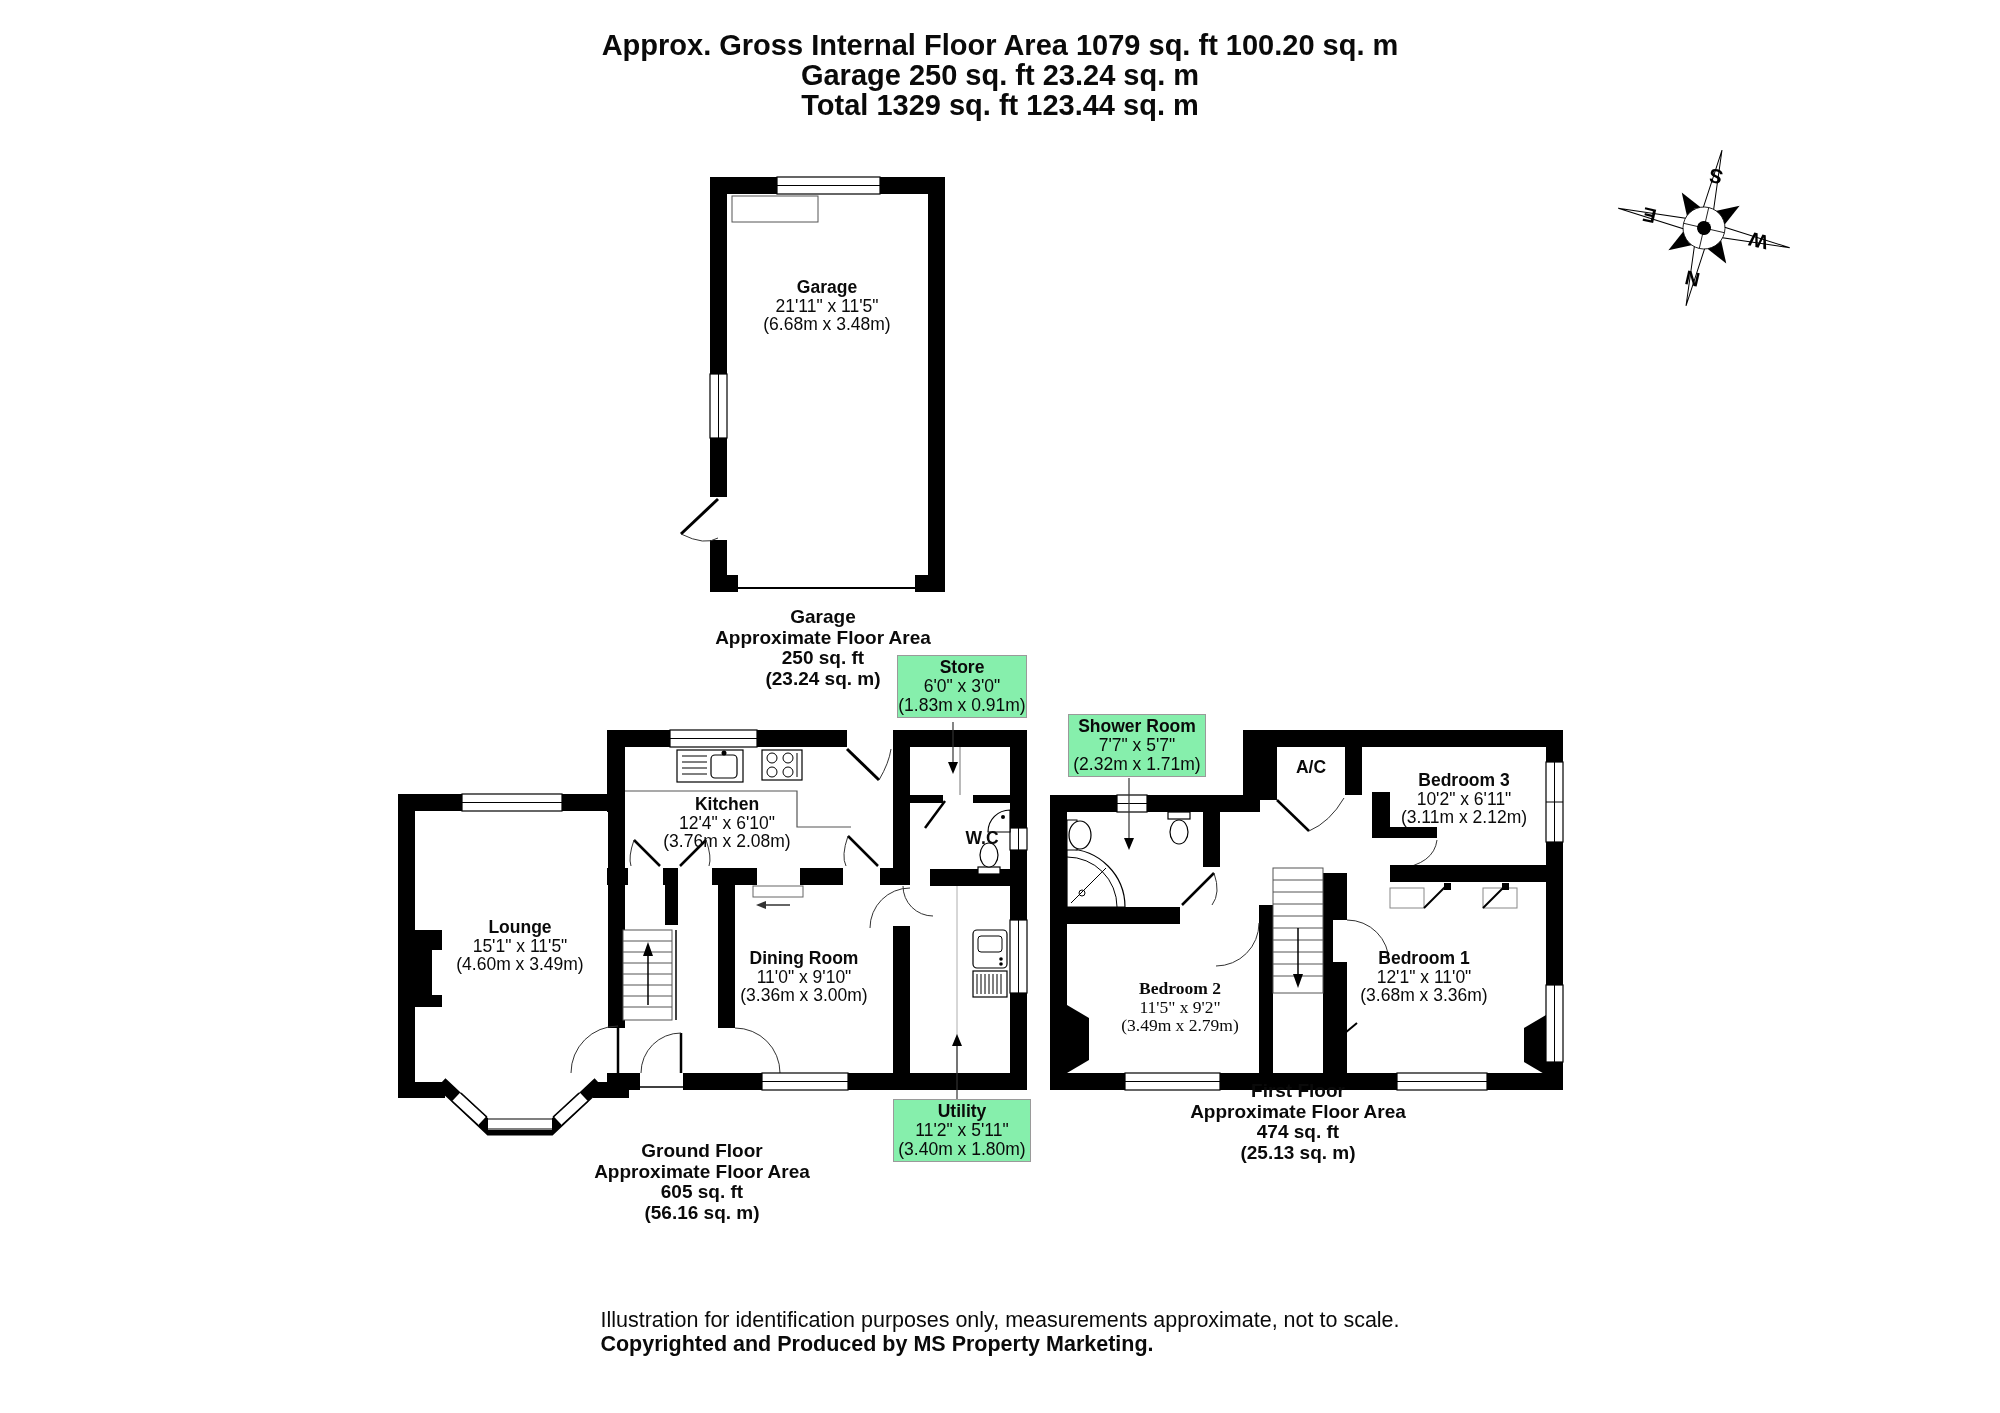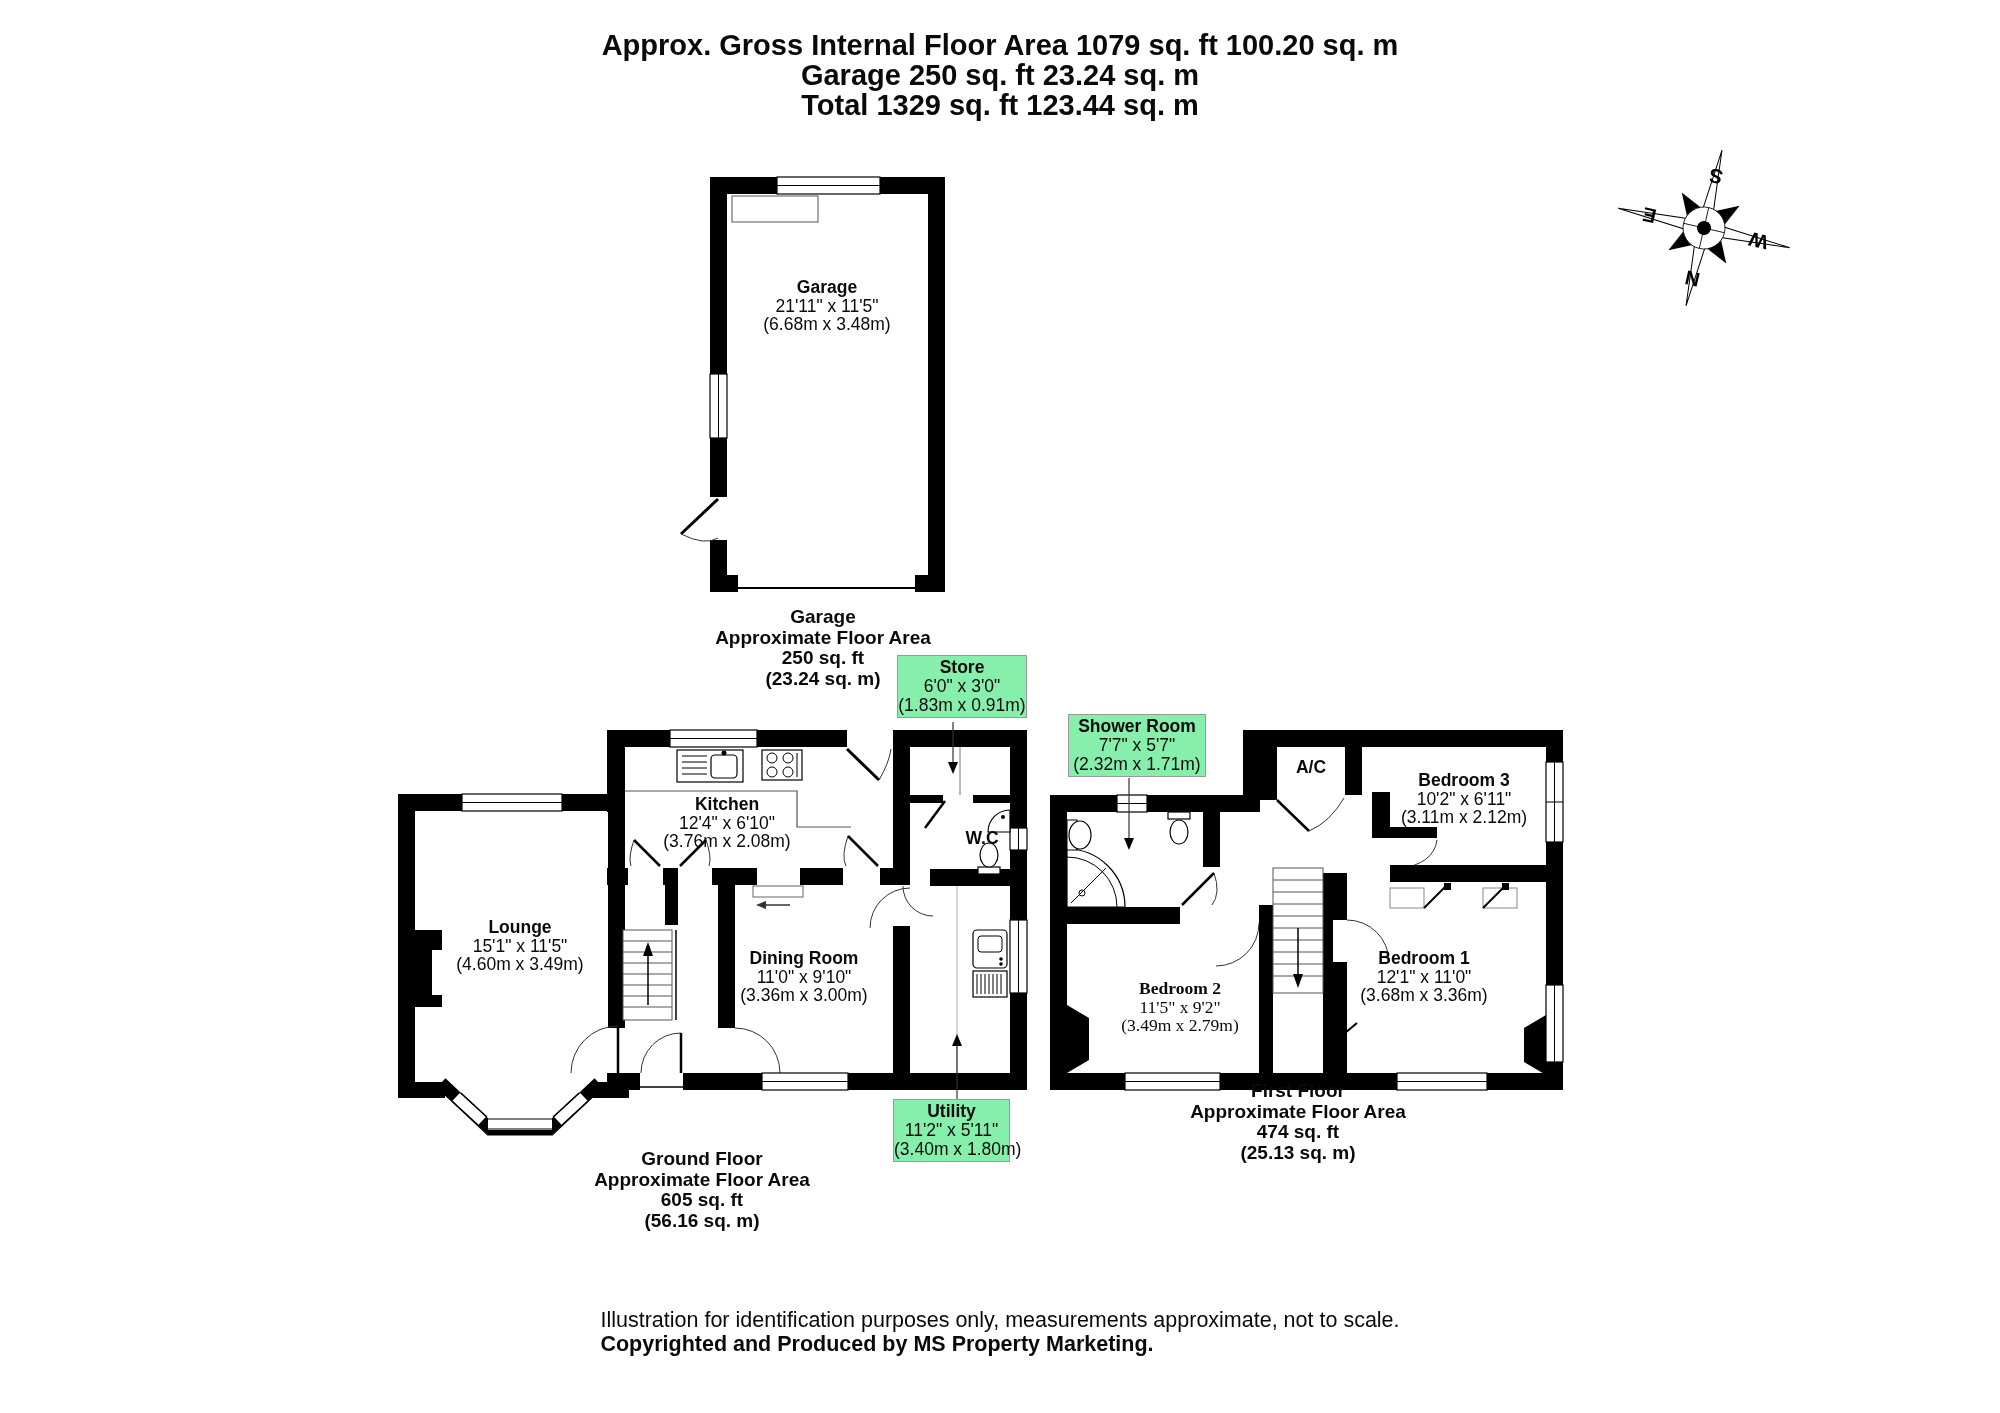--- a/index.html
+++ b/index.html
@@ -378,21 +378,21 @@
   <div>6'0" x 3'0"</div>
   <div>(1.83m x 0.91m)</div>
 </div>
 
 <div class="boxed" style="left:1068px;top:714px;width:138px;">
   <div class="nm">Shower Room</div>
   <div>7'7" x 5'7"</div>
   <div>(2.32m x 1.71m)</div>
 </div>
 
-<div class="boxed" style="left:893px;top:1099px;width:117px;">
+<div class="boxed" style="left:893px;top:1099px;width:138px;">
   <div class="nm">Utility</div>
   <div>11'2" x 5'11"</div>
   <div>(3.40m x 1.80m)</div>
 </div>
 
 <div class="room-label" style="left:727px;top:795px;">
   <div class="nm">Kitchen</div>
   <div>12'4" x 6'10"</div>
   <div>(3.76m x 2.08m)</div>
 </div>
@@ -428,21 +428,21 @@
   <div>12'1" x 11'0"</div>
   <div>(3.68m x 3.36m)</div>
 </div>
 
 <div class="room-label" style="left:1180px;top:979px;font-family:Liberation Serif, serif;">
   <div class="nm">Bedroom 2</div>
   <div>11'5" x 9'2"</div>
   <div>(3.49m x 2.79m)</div>
 </div>
 
-<div class="caption" style="left:702px;top:1141px;margin-top:8px;">
+<div class="caption" style="left:702px;top:1141px;">
   <div>Ground Floor</div>
   <div>Approximate Floor Area</div>
   <div>605 sq. ft</div>
   <div>(56.16 sq. m)</div>
 </div>
 
 <div class="caption" style="left:1298px;top:1081px;text-align:center;">
   <div>First Floor</div>
   <div>Approximate Floor Area</div>
   <div>474 sq. ft</div>

